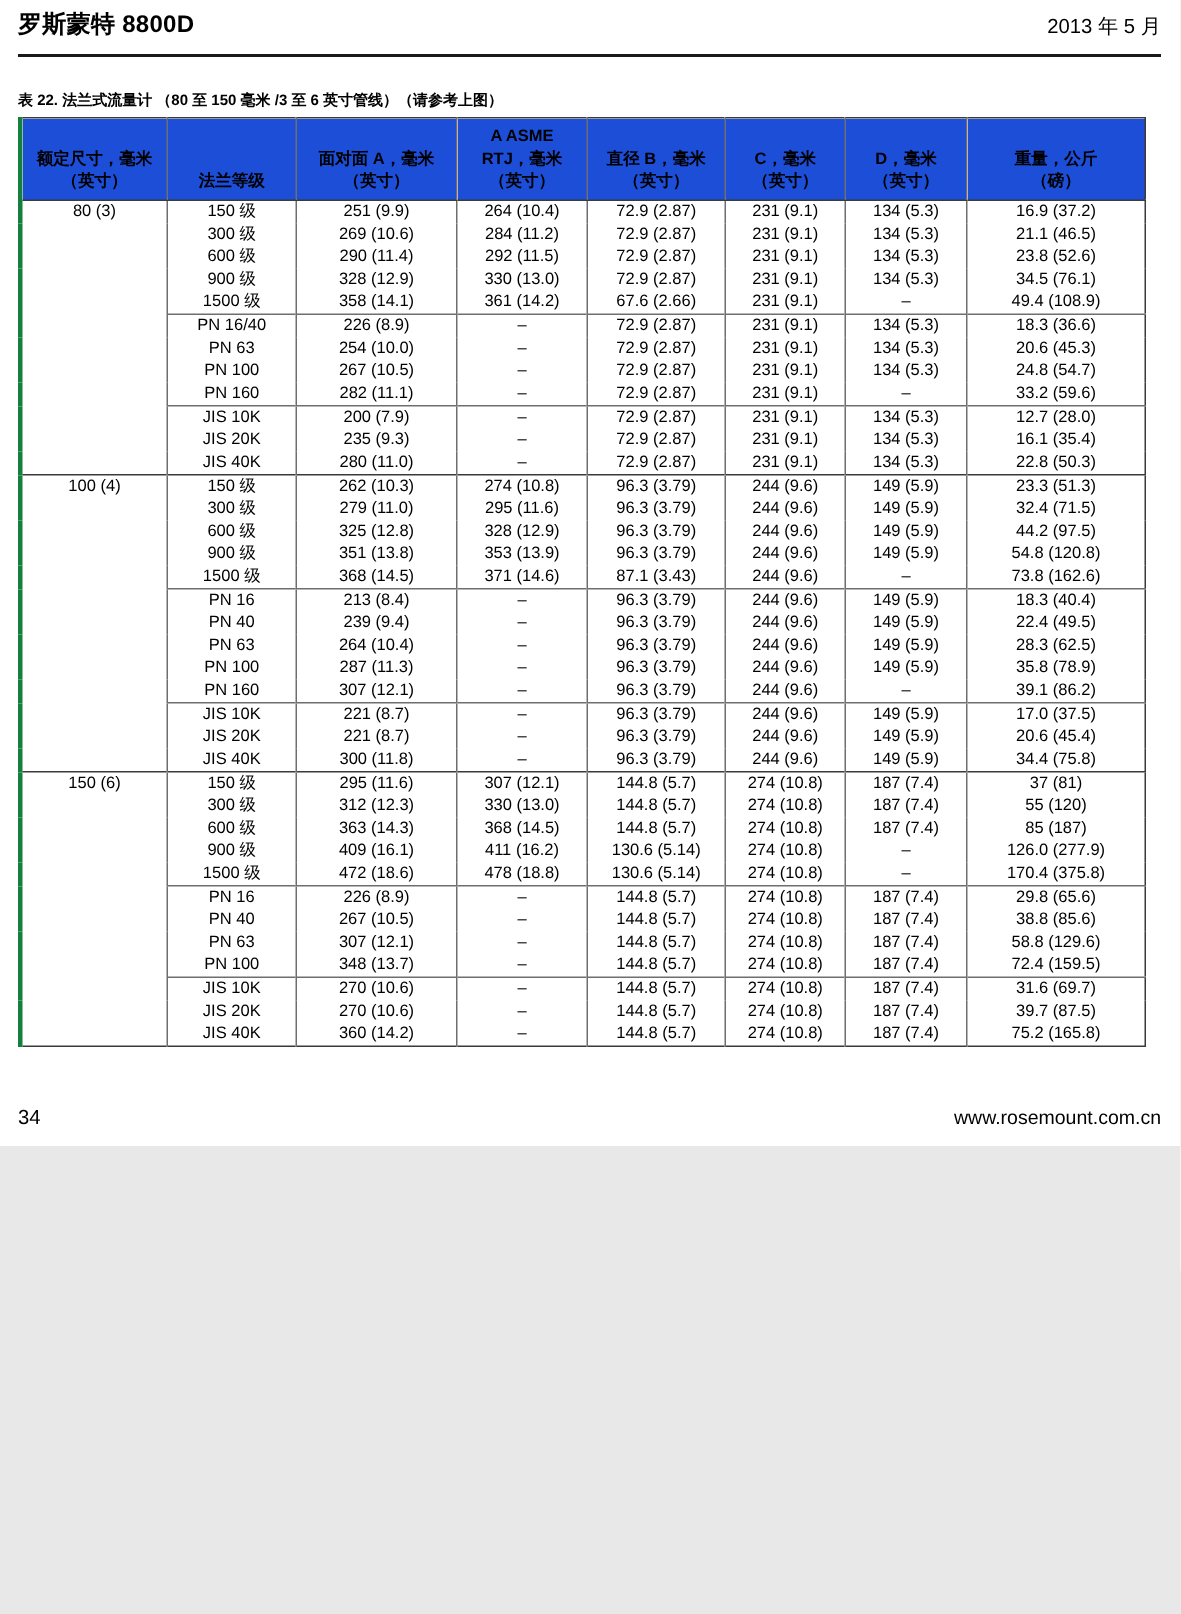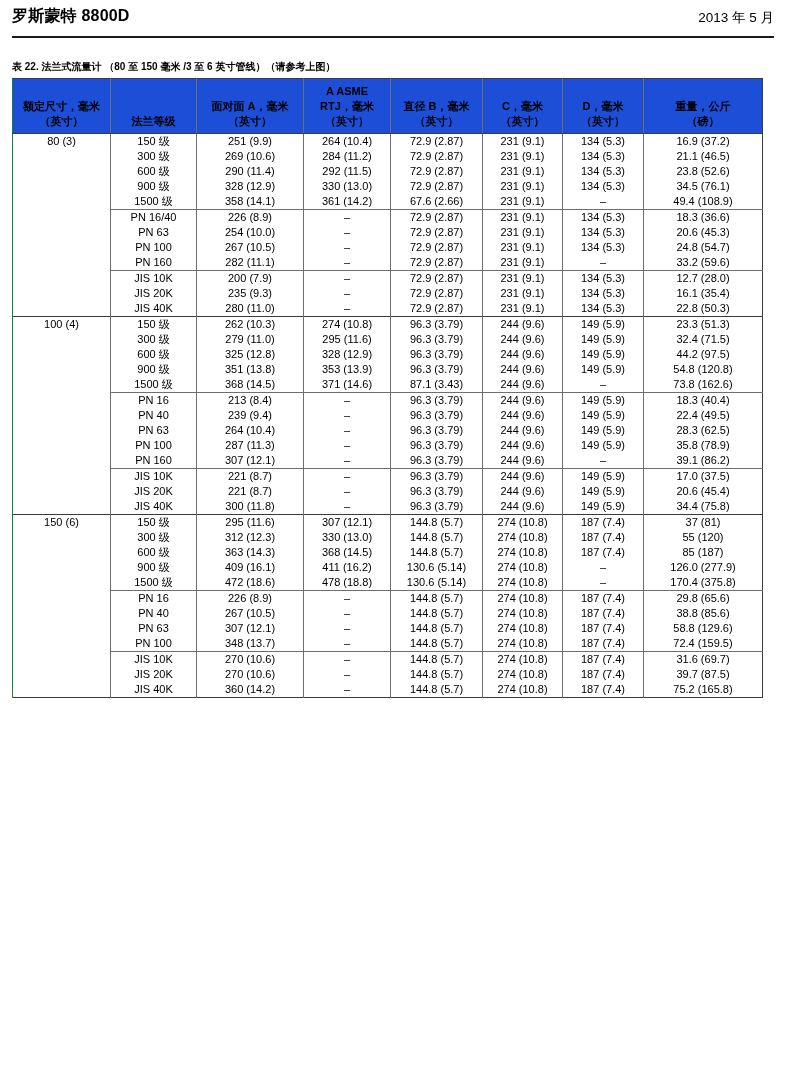--- a/index.html
+++ b/index.html
@@ -1,20 +1,20 @@
 <!DOCTYPE html>
 <html><head>
 <meta charset="utf-8">
 <style>
   * { margin: 0; padding: 0; box-sizing: border-box; }
   html, body { background: #e8e8e8; }
   .page {
     position: relative;
     width: 787px;
-    height: 1076px;
+    height: 764px;
     background: #ffffff;
     font-family: "Liberation Sans", "DejaVu Sans", sans-serif;
     color: #000;
     overflow: hidden;
   }
   
   .page-header {
     position: absolute;
     top: 6px; left: 12px; right: 13px;
     display: flex;
@@ -42,21 +42,21 @@
     table-layout: fixed;
     width: 750px;
     font-size: 11px;
   }
   table.spec th, table.spec td {
     border-left: 1px solid #6e6e6e;
     text-align: center;
     overflow: hidden;
     white-space: nowrap;
   }
-  table.spec th:first-child, table.spec td.size-cell { border-left: 1px solid #15803d; }
+  table.spec th:first-child, table.spec td.size-cell { border-left: 3px solid #15803d; }
   table.spec { border: 1px solid #3a3a3a; }
   table.spec thead th {
     background: #1d4ed8;
     vertical-align: bottom;
     font-weight: bold;
     line-height: 15px;
     padding: 3px 2px 4px 2px;
     border-bottom: 1px solid #3a3a3a;
     height: 55px;
   }
@@ -450,14 +450,18 @@
             <td>–</td>
             <td>144.8 (5.7)</td>
             <td>274 (10.8)</td>
             <td>187 (7.4)</td>
             <td>75.2 (165.8)</td>
           </tr>
         </tbody>
     </table>
   </div>
 
+  <div class="page-footer">
+    <span class="page-number">34</span>
+    <span class="footer-url">www.rosemount.com.cn</span>
+  </div>
 
 </div>
 
 </body></html>

